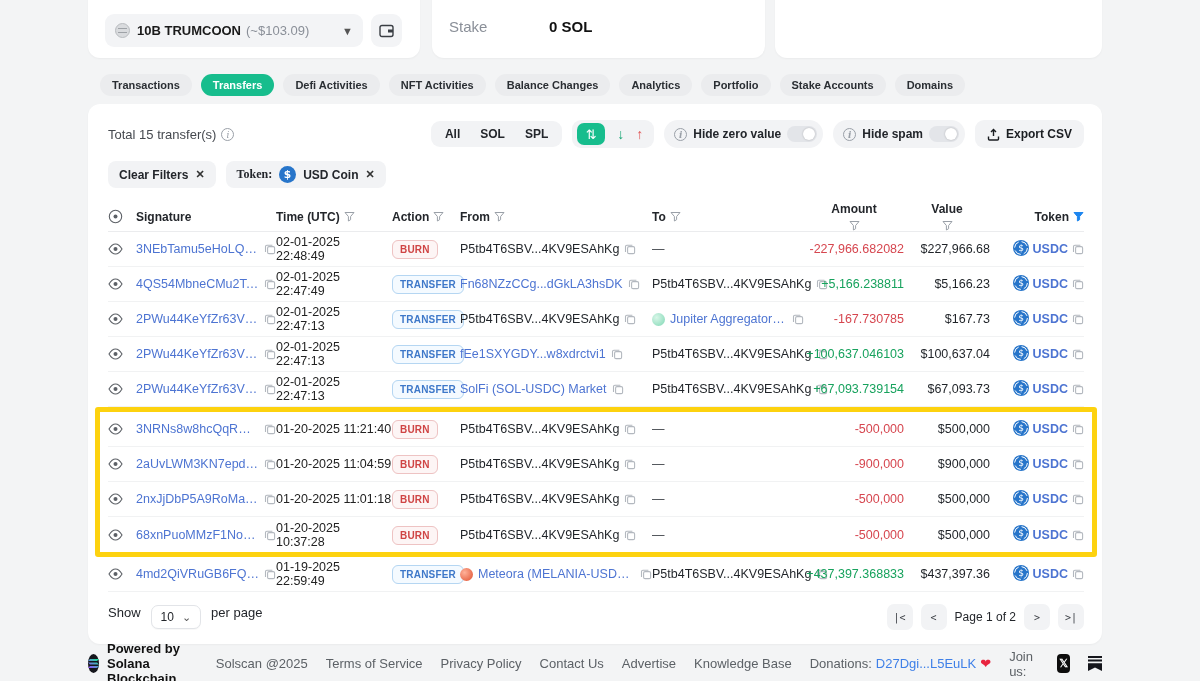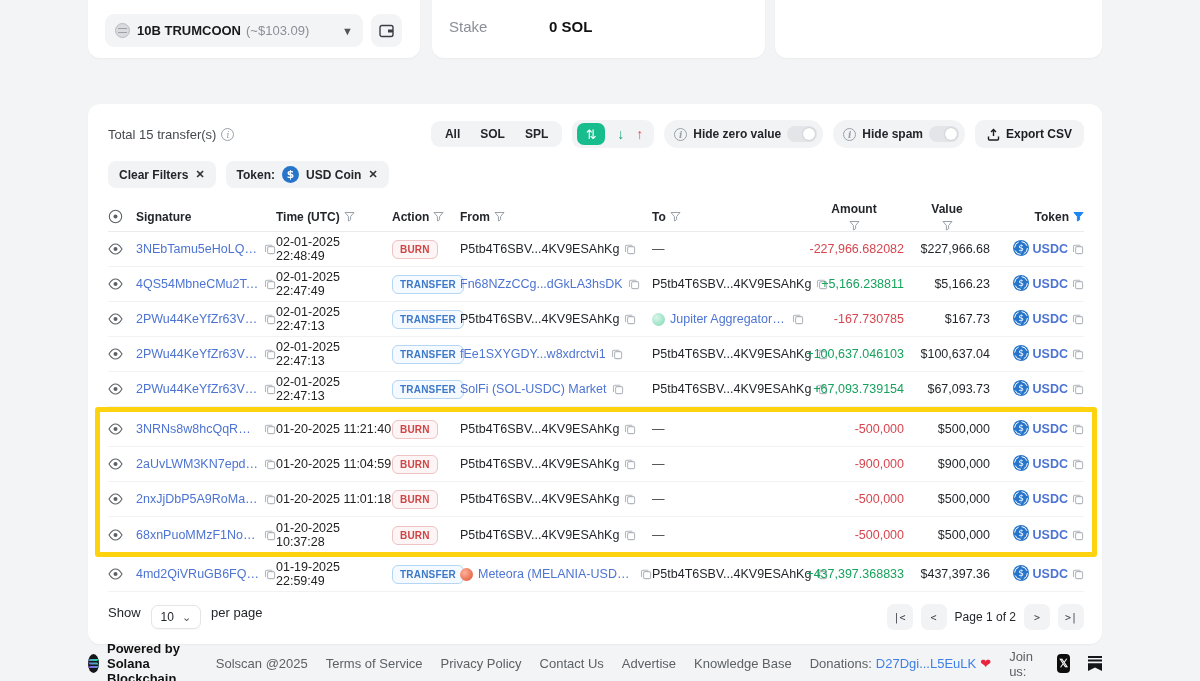--- a/index.html
+++ b/index.html
@@ -46,21 +46,21 @@
   .arr.down { color:#17a673; }
   .arr.up { color:#e05252; padding-right:6px; }
   .toggle-pill { background:#f2f3f5; border-radius:15px; height:28px; display:flex; align-items:center; gap:6px; padding:0 6px 0 10px; font-size:12px; font-weight:bold; color:#23262b; cursor:pointer; }
   .track { width:30px; height:16px; background:#e3e5e9; border-radius:8px; position:relative; }
   .knob { position:absolute; right:2px; top:2px; width:12px; height:12px; border-radius:50%; background:#fff; box-shadow:0 0 2px rgba(0,0,0,.25); }
   .export-btn { background:#f2f3f5; border-radius:9px; height:28px; display:flex; align-items:center; gap:6px; padding:0 12px; font-size:12px; font-weight:bold; color:#1a1d21; cursor:pointer; }
 
   .chips { display:flex; gap:10px; margin-top:13px; }
   .chip { background:#f2f3f5; border-radius:8px; height:27px; display:flex; align-items:center; gap:7px; padding:0 11px; font-size:12px; font-weight:bold; color:#23262b; cursor:pointer; }
   .chip .x { font-size:11px; color:#333; }
-  .chip .pref { font-weight:bold; }
+  .chip .pref { font-weight:bold;font-family:Liberation Serif, serif; }
 
   
   .tbl { margin-top:14px; }
   .trow, .thead { display:flex; align-items:center; }
   .thead { height:30px; border-bottom:1px solid #ebecee; font-size:12px; font-weight:bold; color:#23262b; }
   .trow { height:35px; border-bottom:1px solid #f1f2f3; font-size:12.5px; }
   .c-eye { width:28px; flex:0 0 auto; display:flex; align-items:center; }
   .c-sig { width:140px; flex:0 0 auto; display:flex; align-items:center; gap:5px; }
   .c-time { width:116px; flex:0 0 auto; }
   .c-action { width:68px; flex:0 0 auto; }
@@ -136,20 +136,31 @@
     <div class="card" id="card-stake">
 
       <div class="stake-row">
         <span class="lbl">Stake</span>
         <span class="val">0 SOL</span>
       </div>
     </div>
     <div class="card" id="card-extra"></div>
   </div>
 
+  <div class="tabs" id="tabs">
+      <div class="tab">Transactions</div>
+      <div class="tab active">Transfers</div>
+      <div class="tab">Defi Activities</div>
+      <div class="tab">NFT Activities</div>
+      <div class="tab">Balance Changes</div>
+      <div class="tab">Analytics</div>
+      <div class="tab">Portfolio</div>
+      <div class="tab">Stake Accounts</div>
+      <div class="tab">Domains</div>
+    </div>
 
   <div class="main-card">
 
     <div class="toolbar">
       <div class="total">
         <span>Total 15 transfer(s)</span>
         <span class="info-ic">i</span>
       </div>
       <div class="controls">
         <div class="pillgroup" id="segments">

